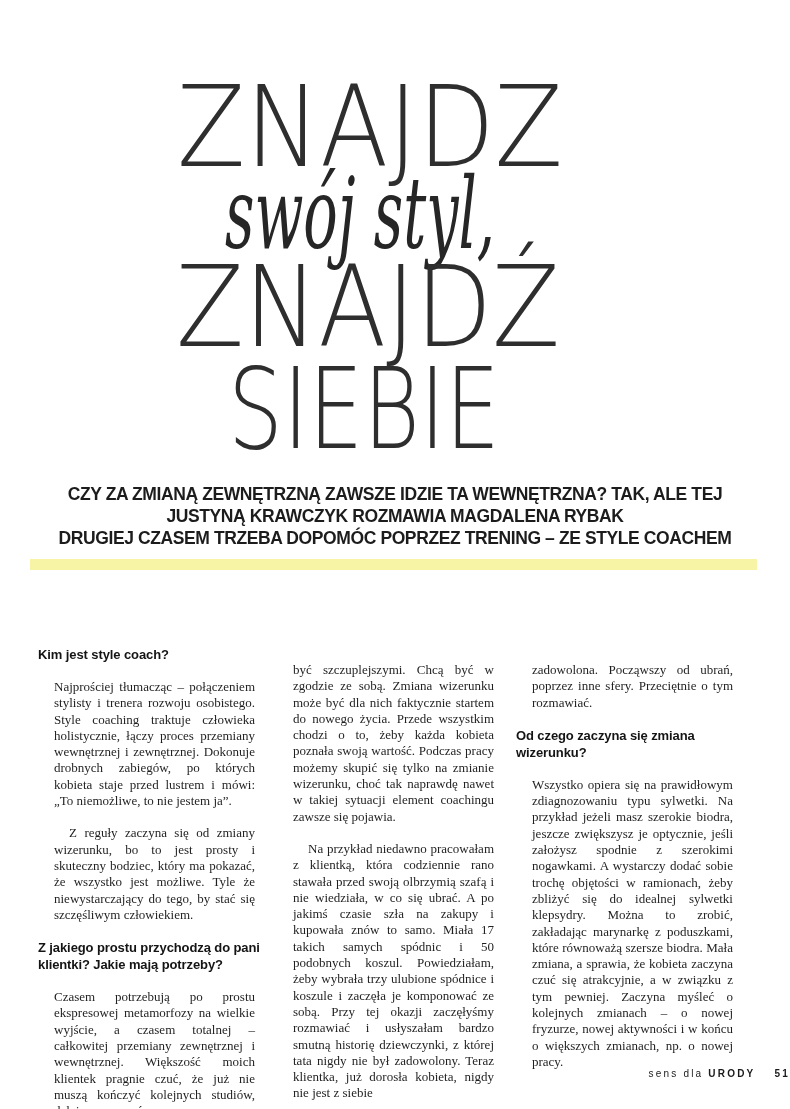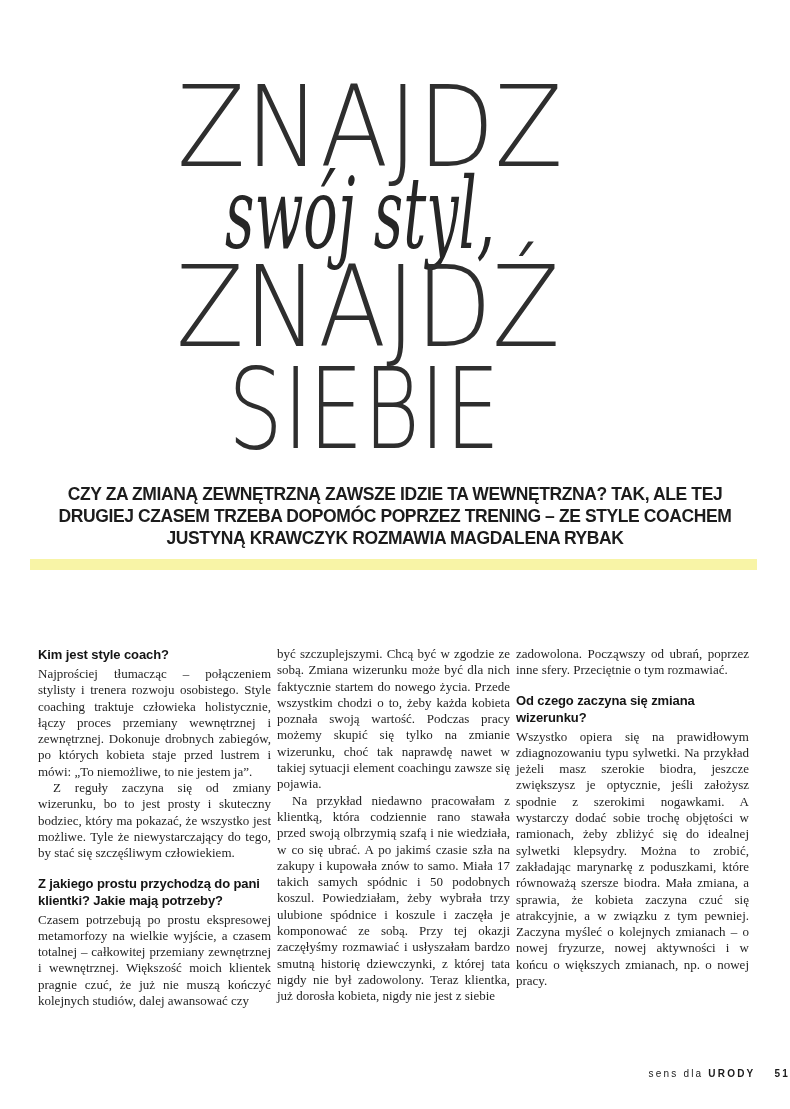--- a/index.html
+++ b/index.html
@@ -33,21 +33,21 @@
   
   .columns{
     position:absolute;left:38px;top:646px;width:722px;
     display:flex;gap:6px;
   }
   .col{
     width:233px;flex:0 0 233px;
     font-size:13px;line-height:16.3px;text-align:justify;
     hyphens:auto;-webkit-hyphens:auto;overflow-wrap:break-word;
   }
-  .col p{margin:0;}
+  .col p{margin:16px;}
   .col p.ind{text-indent:15px;}
   .q{
     font-family:"Liberation Sans",sans-serif;font-weight:700;
     font-size:13px;line-height:17px;color:#141414;
     margin:13px 0 3px 0;text-align:left;letter-spacing:-0.1px;
   }
   .q.first{margin-top:0;}
   .more{
     color:#c2c2c2;font-size:12px;letter-spacing:1px;
     font-family:"DejaVu Sans",sans-serif;white-space:nowrap;
@@ -67,22 +67,22 @@
 
 <svg class="title-svg" width="790" height="400" viewBox="0 0 790 400">
   <text class="t-caps" x="370" y="88" text-anchor="middle" textLength="386" lengthAdjust="spacingAndGlyphs">ZNAJDŹ</text>
   <text class="t-italic" x="360" y="170" text-anchor="middle" textLength="270" lengthAdjust="spacingAndGlyphs">swój styl,</text>
   <text class="t-caps" x="368" y="268" text-anchor="middle" textLength="384" lengthAdjust="spacingAndGlyphs">ZNAJDŹ</text>
   <text class="t-caps" x="364" y="370" text-anchor="middle" textLength="272" lengthAdjust="spacingAndGlyphs">SIEBIE</text>
 </svg>
 
 <div class="standfirst">
   <div class="sf-line">CZY ZA ZMIANĄ ZEWNĘTRZNĄ ZAWSZE IDZIE TA WEWNĘTRZNA? TAK, ALE TEJ</div>
+  <div class="sf-line"><span class="sf-bold">JUSTYNĄ KRAWCZYK</span><span> ROZMAWIA MAGDALENA RYBAK</span></div>
   <div class="sf-line">DRUGIEJ CZASEM TRZEBA DOPOMÓC POPRZEZ TRENING – ZE STYLE COACHEM</div>
-  <div class="sf-line"><span class="sf-bold">JUSTYNĄ KRAWCZYK</span><span> ROZMAWIA MAGDALENA RYBAK</span></div>
 </div>
 
 <div class="accent-bar" style="background: rgb(248, 244, 166);"></div>
 
 <div class="columns">
 
   <div class="col">
     <h3 class="q first">Kim jest style coach?</h3>
     <p>Najprościej tłumacząc – połączeniem stylisty i trenera rozwoju osobistego. Style coaching traktuje człowieka holistycznie, łączy proces przemiany wewnętrznej i zewnętrznej. Dokonuje drobnych zabiegów, po których kobieta staje przed lustrem i mówi: „To niemożliwe, to nie jestem ja”.</p>
     <p class="ind">Z reguły zaczyna się od zmiany wizerunku, bo to jest prosty i skuteczny bodziec, który ma pokazać, że wszystko jest możliwe. Tyle że niewystarczający do tego, by stać się szczęśliwym człowiekiem.</p>

